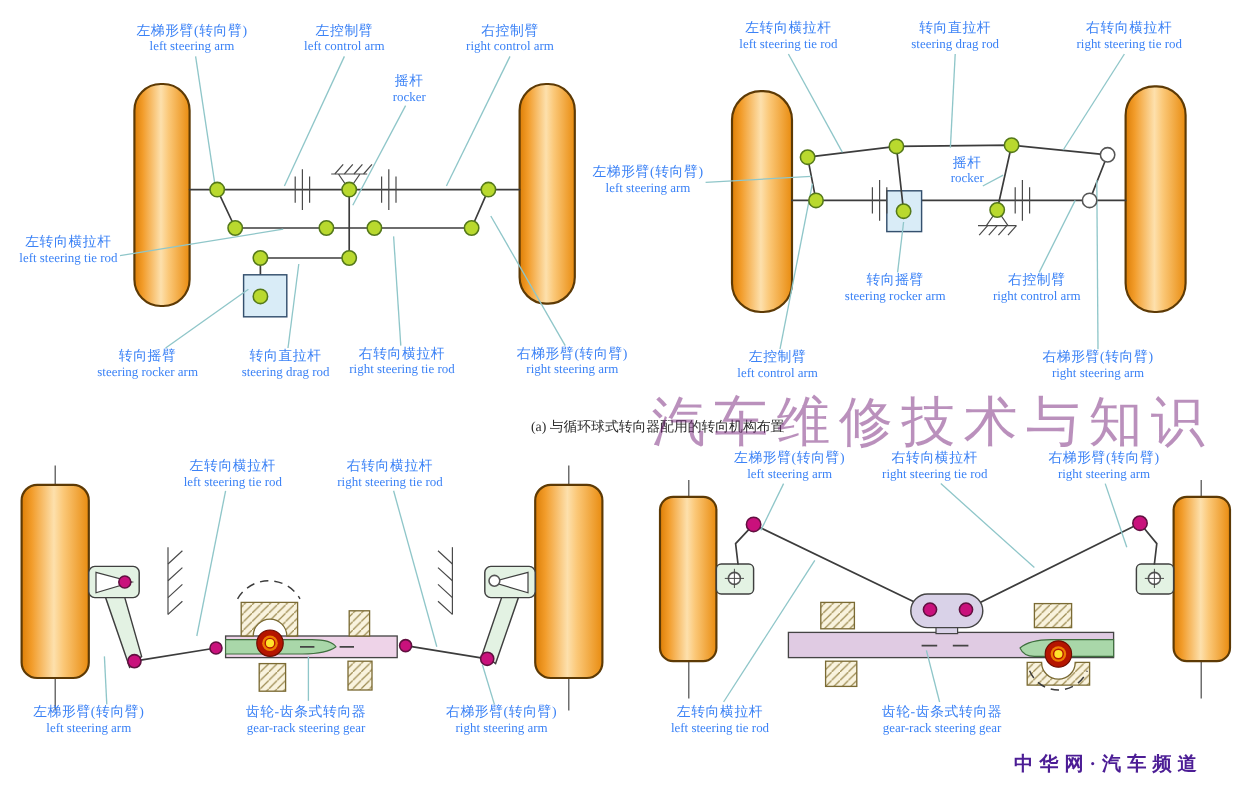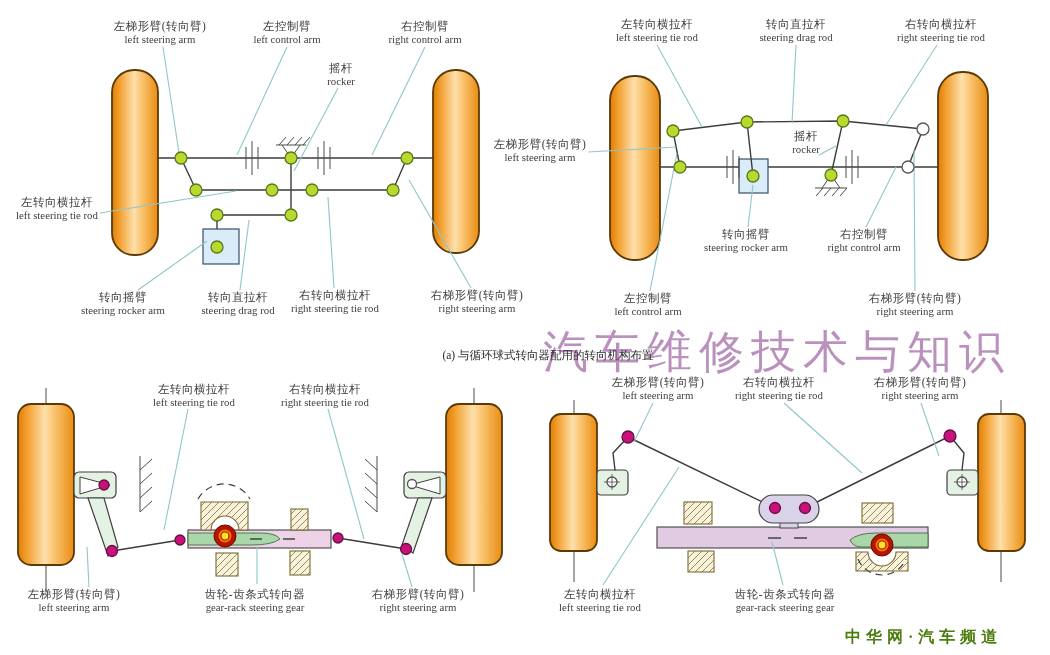--- a/index.html
+++ b/index.html
@@ -1,33 +1,33 @@
 <!DOCTYPE html>
 <html><head>
 <meta charset="utf-8">
 <style>
   html,body { margin:0; padding:0; background:#e8e8e8; }
   .stage { position:relative; width:1050px; height:655px; background:#ffffff;
            overflow:hidden; font-family:"Liberation Serif", serif; }
   svg { position:absolute; left:0; top:0; z-index:1; }
 
   .lbl { position:absolute; transform:translateX(-50%); text-align:center;
-         color:#404040; white-space:nowrap; line-height:1.12; z-index:3; }
+         color:#3b82f6; white-space:nowrap; line-height:1.12; z-index:3; }
   .lbl .zh { display:block; font-size:11.5px; letter-spacing:.5px; }
   .lbl .en { display:block; font-size:10.8px; }
 
   .cap { position:absolute; transform:translateX(-50%); font-size:11.5px;
          color:#2b2b2b; white-space:nowrap; z-index:3; }
 
   .wm { position:absolute; left:543px; top:322px; font-size:45px; color:#701a75;
         opacity:.48; letter-spacing:7px; white-space:nowrap; z-index:5;
         pointer-events:none; }
 
   .ft { position:absolute; left:845px; top:627px; font-size:16px; font-weight:700;
-        color:#4d7c0f; letter-spacing:5px; z-index:4; white-space:nowrap;text-align:center; }
+        color:#4c1d95; letter-spacing:5px; z-index:4; white-space:nowrap;text-align:center; }
 
   
   .ml { stroke:#3c3c3c; stroke-width:1.4; fill:none; stroke-linecap:round; }
   .thin { stroke:#4a4a4a; stroke-width:1; fill:none; }
   .ld { stroke:#8fc6c9; stroke-width:1.1; fill:none; }
   .jg { fill:#b9d92e; stroke:#55791a; stroke-width:1.3; }
   .jw { fill:#ffffff; stroke:#555555; stroke-width:1.3; }
   .jm { fill:#c9117c; stroke:#611040; stroke-width:1.3; }
   .wheel { fill:url(#wg); stroke:#5d3a05; stroke-width:1.8; }
   .box { fill:#d9ecf7; stroke:#34506e; stroke-width:1.2; }

